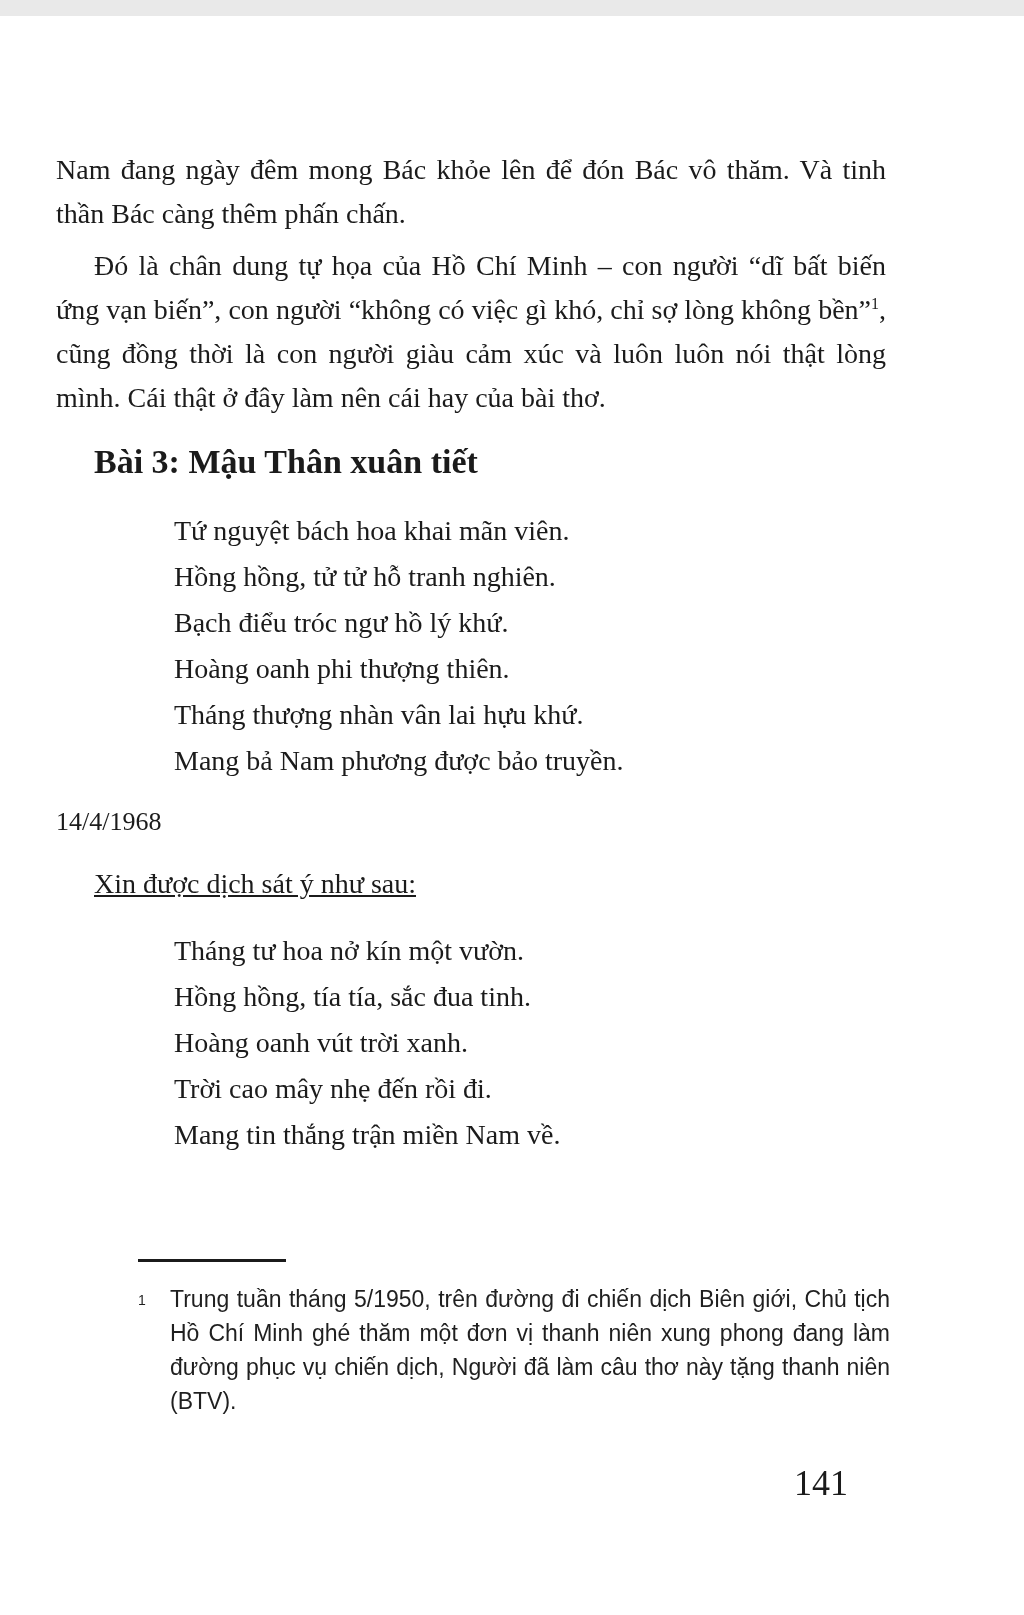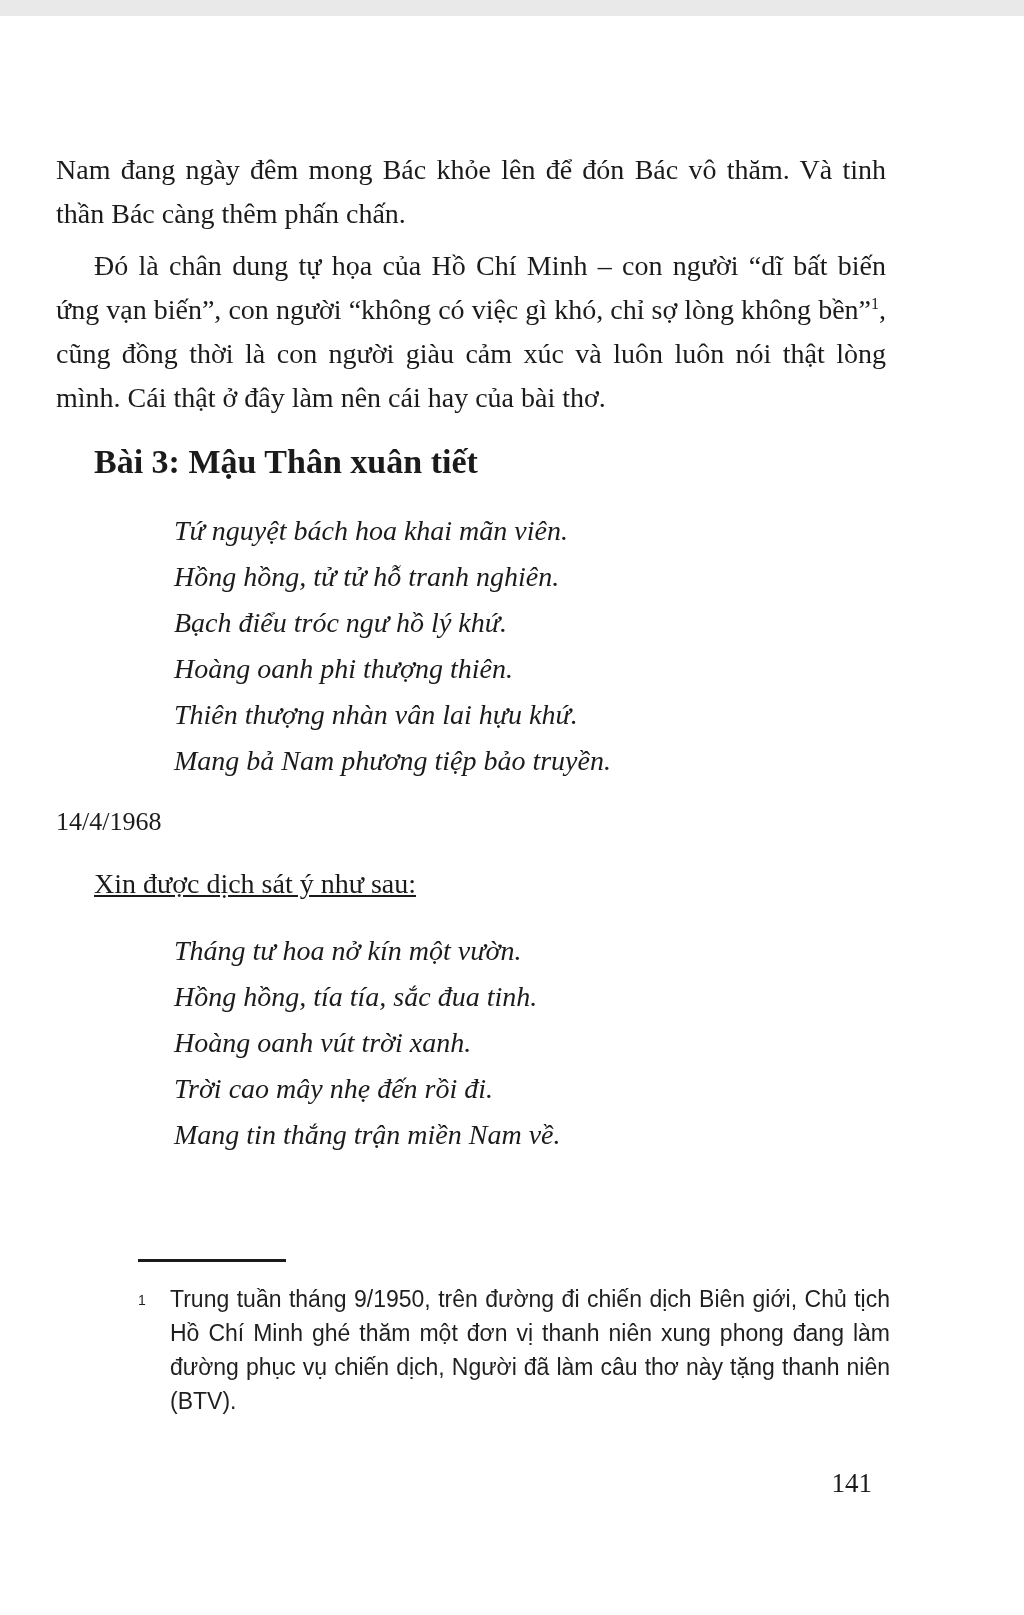--- a/index.html
+++ b/index.html
@@ -29,21 +29,20 @@
   }
   .heading {
     font-size: 34px;
     line-height: 44px;
     margin: 20px 0 24px 0;
     text-indent: 38px;
   }
   .heading .heading-bold { font-weight: bold; }
   .poem {
     margin: 0 0 0 118px;
-    font-style: italic;
     font-size: 28px;
     line-height: 46px;
   }
   .poem-line { white-space: nowrap; }
   .date-line {
     text-align: left;
     padding-right: 28px;
     font-size: 26px;
     line-height: 40px;
     margin: 18px 0 20px 0;
@@ -75,23 +74,23 @@
     color: #1f1f1f;
   }
   .fn-marker {
     flex: 0 0 32px;
     font-size: 14px;
     padding-top: 1px;
   }
   .fn-text { flex: 1; text-align: justify; }
   .page-number {
     position: absolute;
-    right: 152px;
+    right: 176px;
     top: 1450px;
-    font-size: 27px;
+    font-size: 36px;
     line-height: 34px;
   }
 </style>
 </head>
 <body>
 
 <div class="page">
 
   <p class="para">
     <span>Nam đang ngày đêm mong Bác khỏe lên để đón Bác vô thăm. Và tinh thần Bác càng thêm phấn chấn.</span>
@@ -103,39 +102,39 @@
 
   <h3 class="heading">
     <span class="heading-prefix">Bài 3: </span><span class="heading-bold">Mậu Thân xuân tiết</span>
   </h3>
 
   <div class="poem">
     <div class="poem-line">Tứ nguyệt bách hoa khai mãn viên.</div>
     <div class="poem-line">Hồng hồng, tử tử hỗ tranh nghiên.</div>
     <div class="poem-line">Bạch điểu tróc ngư hồ lý khứ.</div>
     <div class="poem-line">Hoàng oanh phi thượng thiên.</div>
-    <div class="poem-line">Thiên thượng nhàn vân lai hựu khứ.</div>
-    <div class="poem-line">Mang bả Nam phương tiệp bảo truyền.</div>
+    <div class="poem-line">Tháng thượng nhàn vân lai hựu khứ.</div>
+    <div class="poem-line">Mang bả Nam phương được bảo truyền.</div>
   </div>
 
   <div class="date-line">14/4/1968</div>
 
   <p class="intro">Xin được dịch sát ý như sau:</p>
 
   <div class="poem">
     <div class="poem-line">Tháng tư hoa nở kín một vườn.</div>
     <div class="poem-line">Hồng hồng, tía tía, sắc đua tinh.</div>
     <div class="poem-line">Hoàng oanh vút trời xanh.</div>
     <div class="poem-line">Trời cao mây nhẹ đến rồi đi.</div>
     <div class="poem-line">Mang tin thắng trận miền Nam về.</div>
   </div>
 
   <div class="footnote-block">
     <div class="fn-rule"></div>
     <div class="fn-row">
       <sup class="fn-marker">1</sup>
-      <div class="fn-text">Trung tuần tháng 9/1950, trên đường đi chiến dịch Biên giới, Chủ tịch Hồ Chí Minh ghé thăm một đơn vị thanh niên xung phong đang làm đường phục vụ chiến dịch, Người đã làm câu thơ này tặng thanh niên (BTV).</div>
+      <div class="fn-text">Trung tuần tháng 5/1950, trên đường đi chiến dịch Biên giới, Chủ tịch Hồ Chí Minh ghé thăm một đơn vị thanh niên xung phong đang làm đường phục vụ chiến dịch, Người đã làm câu thơ này tặng thanh niên (BTV).</div>
     </div>
   </div>
 
   <div class="page-number">141</div>
 
 </div>
 
 </body></html>

